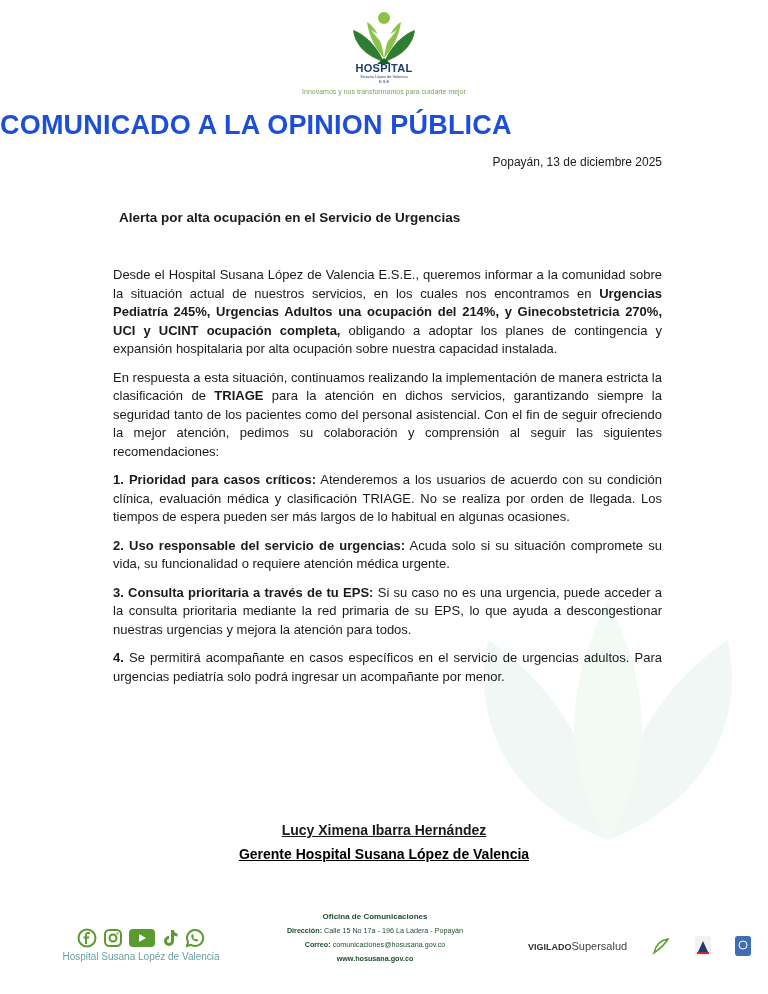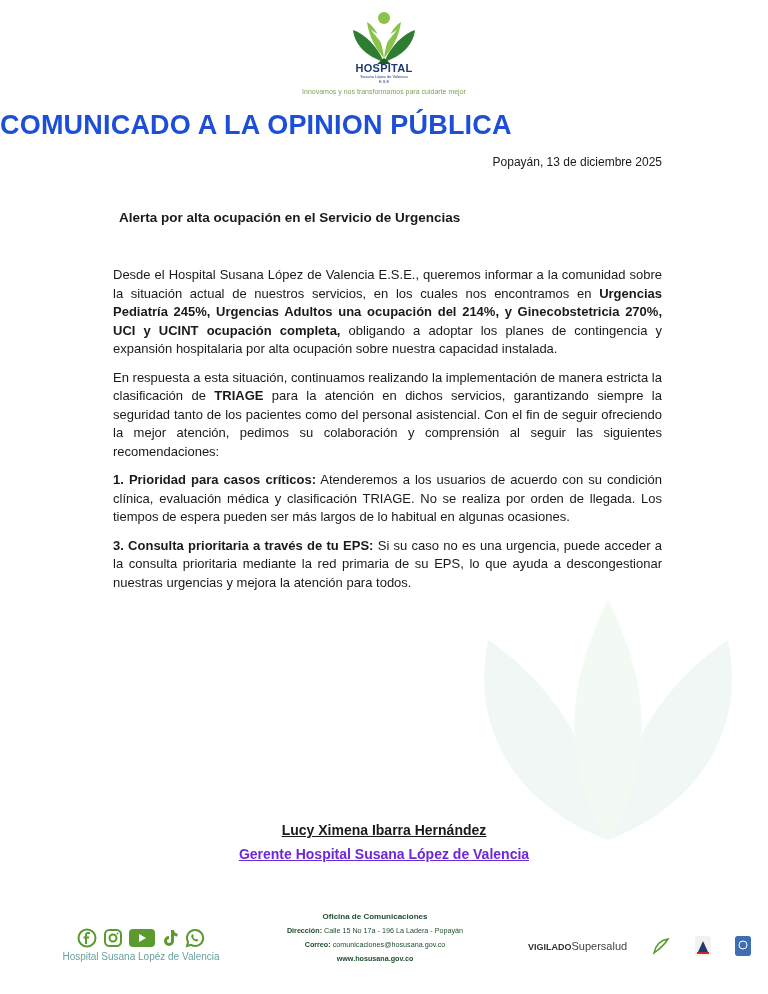--- a/index.html
+++ b/index.html
@@ -11,21 +11,21 @@
   .logo-sub { font-size:4px; color:#1e3a6e; }
   .tagline { font-size:7px; color:#7aa35a; margin-top:4px; }
   .title { position:absolute; left:0; right:0; top:110px; text-align:left; font-size:27px; font-weight:bold; color:#1d4ed8; letter-spacing:0.2px; }
   .date { position:absolute; right:106px; top:155px; font-size:12px; font-weight:normal; }
   .subject { position:absolute; left:107px; top:210px; font-size:13.5px; font-weight:bold;margin-left:12px; }
   .body-text { position:absolute; left:107px; width:555px; font-size:13px; line-height:18.5px; text-align:justify; }
   .body-text p { margin:0 0 10px 6px; }
   b { font-weight:bold; }
   .sig { position:absolute; left:0; right:0; text-align:center;text-decoration:underline; }
   .sig-name { top:822px; font-size:14px; font-weight:bold; color:#1a1a1a; }
-  .sig-role { top:846px; font-size:14px; font-weight:bold; color:#6d28d9; }
+  .sig-role { top:846px; font-size:14px; font-weight:bold; color:#000000; }
   .footer-social { position:absolute; left:56px; top:928px; width:170px; text-align:center; }
   .icons { display:flex; gap:6px; justify-content:center; align-items:center; }
   .icons span { display:inline-flex; align-items:center; justify-content:center; color:#5a9a2e; }
   .footer-name { font-size:10px; color:#6aa0a0; margin-top:3px; }
   .footer-contact { position:absolute; left:280px; top:910px; width:190px; text-align:center; font-size:7.2px; color:#1f4d2d; line-height:14px; }
   .footer-contact .office { font-weight:bold; font-size:8px; }
   .footer-contact .lbl { font-weight:bold; }
   .footer-right { position:absolute; left:528px; top:935px; display:flex; align-items:center; gap:24px; }
   .vigilado { font-size:9px; font-weight:bold; color:#333; }
   .vigilado .ss { font-weight:normal; font-size:11px; color:#444; }
@@ -57,21 +57,23 @@
 </div>
 
 <div class="title">COMUNICADO A LA OPINION PÚBLICA</div>
 <div class="date">Popayán, 13 de diciembre 2025</div>
 <div class="subject">Alerta por alta ocupación en el Servicio de Urgencias</div>
 
 <div class="body-text" style="top:266px;">
   <p><span>Desde el Hospital Susana López de Valencia E.S.E., queremos informar a la comunidad sobre la situación actual de nuestros servicios, en los cuales nos encontramos en </span><b>Urgencias Pediatría 245%, Urgencias Adultos una ocupación del 214%, y Ginecobstetricia 270%, UCI y UCINT ocupación completa,</b><span> obligando a adoptar los planes de contingencia y expansión hospitalaria por alta ocupación sobre nuestra capacidad instalada.</span></p>
   <p><span>En respuesta a esta situación, continuamos realizando la implementación de manera estricta la clasificación de </span><b>TRIAGE</b><span> para la atención en dichos servicios, garantizando siempre la seguridad tanto de los pacientes como del personal asistencial. Con el fin de seguir ofreciendo la mejor atención, pedimos su colaboración y comprensión al seguir las siguientes recomendaciones:</span></p>
   <p><b>1. Prioridad para casos críticos:</b><span> Atenderemos a los usuarios de acuerdo con su condición clínica, evaluación médica y clasificación TRIAGE. No se realiza por orden de llegada. Los tiempos de espera pueden ser más largos de lo habitual en algunas ocasiones.</span></p>
+  <p><b>2. Uso responsable del servicio de urgencias:</b><span> Acuda solo si su situación compromete su vida, su funcionalidad o requiere atención médica urgente.</span></p>
   <p><b>3. Consulta prioritaria a través de tu EPS:</b><span> Si su caso no es una urgencia, puede acceder a la consulta prioritaria mediante la red primaria de su EPS, lo que ayuda a descongestionar nuestras urgencias y mejora la atención para todos.</span></p>
+  <p><b>4.</b><span> Se permitirá acompañante en casos específicos en el servicio de urgencias adultos. Para urgencias pediatría solo podrá ingresar un acompañante por menor.</span></p>
 </div>
 
 <div class="sig sig-name">Lucy Ximena Ibarra Hernández</div>
 <div class="sig sig-role">Gerente Hospital Susana López de Valencia</div>
 
 <div class="footer-social">
   <div class="icons">
     <span>
         <svg width="20" height="20" viewBox="0 0 20 20">
           <circle cx="10" cy="10" r="8.5" fill="none" stroke="#5a9a2e" stroke-width="2"></circle>

